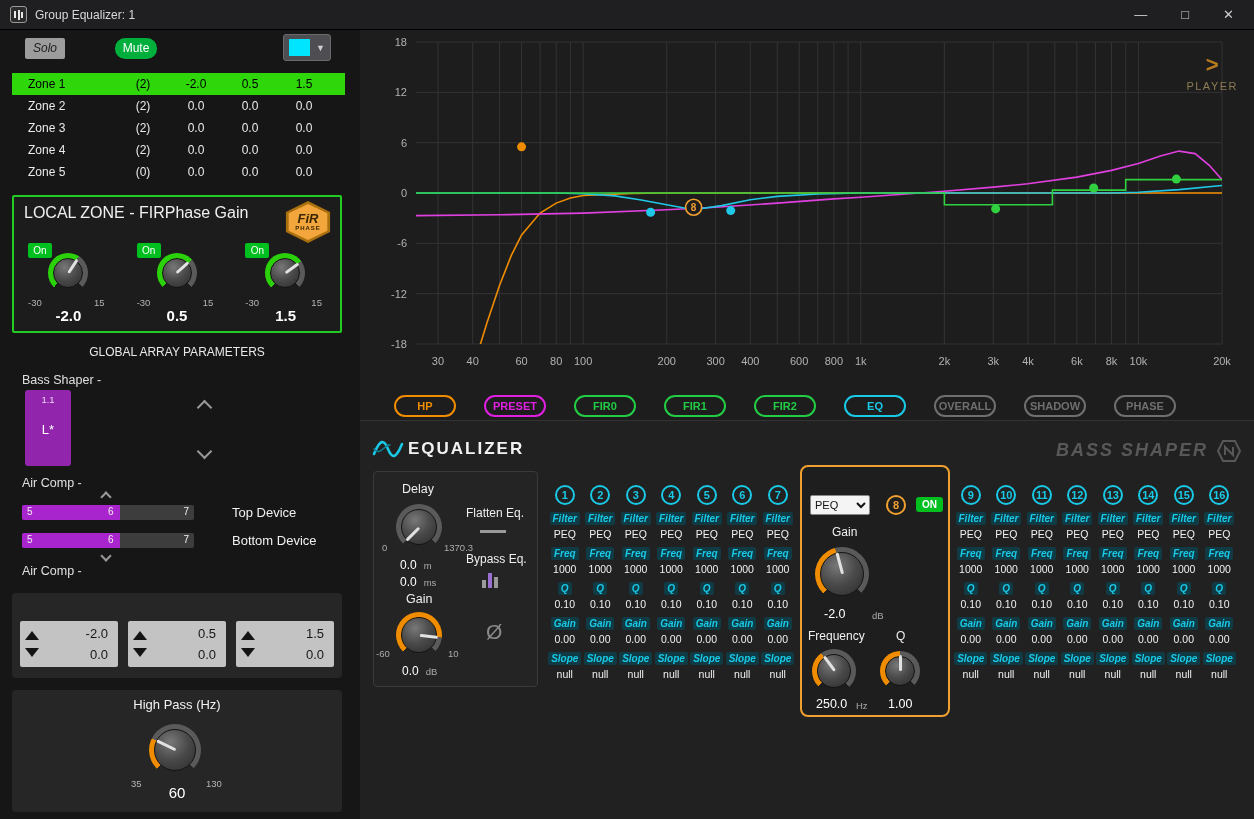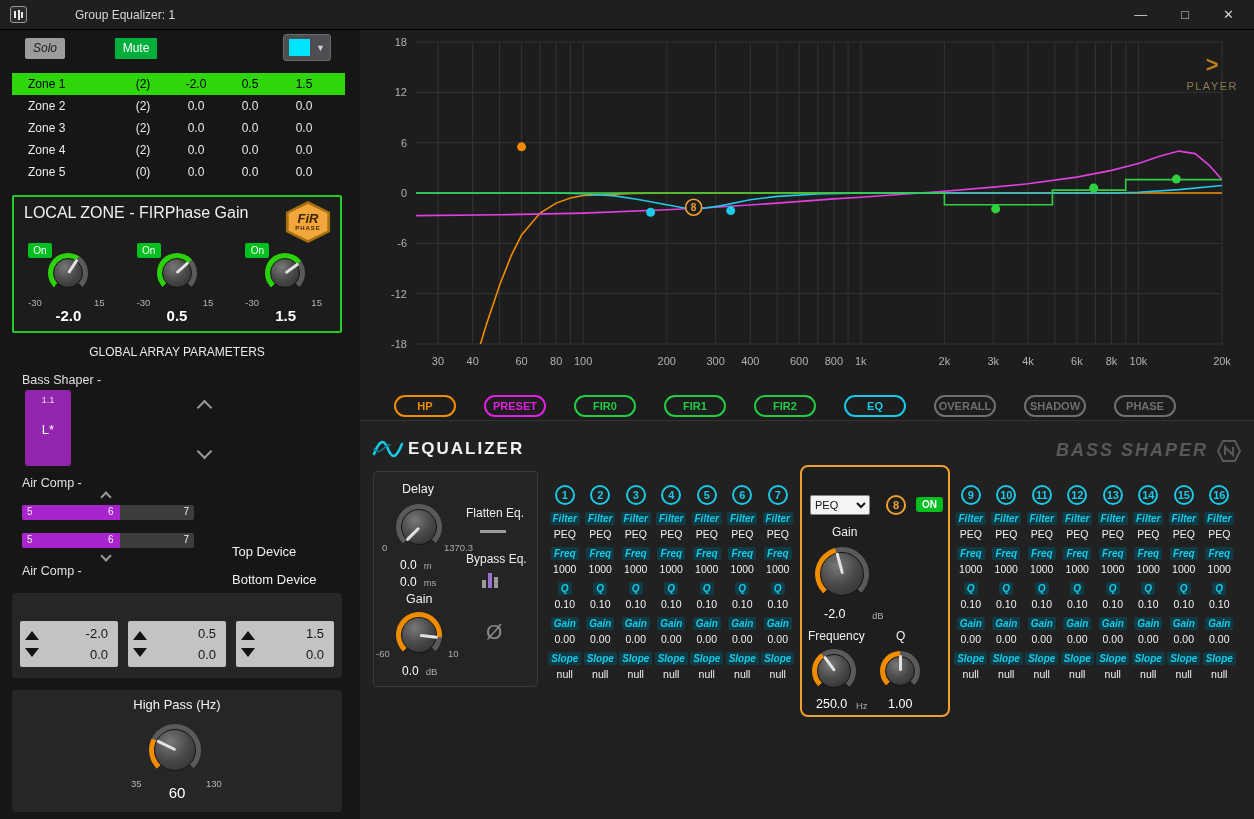--- a/index.html
+++ b/index.html
@@ -2,26 +2,26 @@
 <html><head>
 <meta charset="utf-8">
 <style>
   html,body{margin:0;padding:0;background:#000;}
   *{box-sizing:border-box;}
   #app{position:relative;width:1254px;height:819px;background:#161616;font-family:"Liberation Sans",sans-serif;color:#ddd;overflow:hidden;}
   
   .titlebar{position:absolute;left:0;top:0;width:100%;height:30px;background:#1f1f22;border-bottom:1px solid #000;display:flex;align-items:center;}
   .app-icon{width:17px;height:17px;margin:0 8px 0 10px;border:1px solid #9a9a9a;border-radius:3px;background:#2b2b2b;display:flex;align-items:center;justify-content:center;gap:1.5px;}
   .app-icon i{display:block;width:2px;background:#e8e8e8;}
-  .tb-title{font-size:12px;color:#d8d8d8;margin-left:40px;}
+  .tb-title{font-size:12px;color:#d8d8d8;}
   .win-btns{margin-left:auto;display:flex;gap:34px;padding-right:20px;color:#cfcfcf;font-size:13px;}
   .win-btns span{cursor:default;}
   
   .btn-solo{position:absolute;left:25px;top:38px;width:40px;height:21px;background:#9c9c9c;color:#1c1c1c;font-size:12px;text-align:center;line-height:21px;border-radius:2px;font-style:italic;}
-  .btn-mute{position:absolute;left:115px;top:38px;width:42px;height:21px;background:#00ae3c;color:#fff;font-size:12px;text-align:center;line-height:21px;border-radius:0;}
+  .btn-mute{position:absolute;left:115px;top:38px;width:42px;height:21px;background:#00ae3c;color:#fff;font-size:12px;text-align:center;line-height:21px;border-radius:10px;}
   .swatch{position:absolute;left:283px;top:34px;width:48px;height:27px;background:#4e4e52;border:1px solid #6a6a6a;border-radius:3px;display:flex;align-items:center;}
   .swatch .chip{width:21px;height:17px;margin-left:5px;}
   .swatch .caret{margin-left:6px;font-size:9px;color:#d0d0d0;}
   .zone-table{position:absolute;left:12px;top:73px;width:333px;}
   .zrow{display:grid;grid-template-columns:90px 50px 56px 52px 56px;height:22px;line-height:22px;font-size:12px;color:#eaeaea;padding-left:16px;}
   .zrow.sel{background:#2ed60a;color:#000;}
   .zrow span:first-child{text-align:left;}
   .zrow span{text-align:center;}
   .panel{position:absolute;background:#262626;border-radius:4px;}
   .local-zone{position:absolute;left:12px;top:195px;width:330px;height:138px;background:#1c1c1c;border:2px solid #23cc23;border-radius:2px;}
@@ -45,21 +45,21 @@
   .bass-box .bt{position:absolute;top:4px;width:100%;text-align:center;font-size:9.5px;color:#ecd6f2;}
   .bass-box .bm{position:absolute;top:32px;width:100%;text-align:center;font-size:13px;}
   .chev{position:absolute;width:11px;height:11px;border-left:2px solid #999;border-top:2px solid #999;}
   .chev.up{transform:rotate(45deg);}
   .chev.down{transform:rotate(225deg);}
   .chev.sm{width:8px;height:8px;}
   .aslider{position:absolute;width:172px;height:15px;background:#3d3d3d;border-radius:2px;}
   .afill{position:absolute;left:0;top:0;height:100%;background:#a824cc;border-radius:2px 0 0 2px;}
   .aslider span{position:absolute;top:1px;font-size:10px;color:#f0f0f0;}
   .amin{left:5px;} .amid{left:50%;} .amax{right:5px;color:#cfcfcf;}
-  .dev-lbl{position:absolute;font-size:13px;color:#f0f0f0;margin-top:39px;}
+  .dev-lbl{position:absolute;font-size:13px;color:#f0f0f0;}
   .fir-gain{left:12px;top:593px;width:330px;height:85px;}
   .p-title{position:absolute;top:7px;width:100%;text-align:center;font-size:12px;color:#f2f2f2;}
   .spin{position:absolute;top:28px;width:98px;height:46px;background:#c3c3c3;border-radius:2px;display:flex;}
   .spin-arrows{width:24px;display:flex;flex-direction:column;align-items:center;justify-content:space-around;padding:6px 0;}
   .tri-up{width:0;height:0;border-left:7px solid transparent;border-right:7px solid transparent;border-bottom:9px solid #141414;}
   .tri-down{width:0;height:0;border-left:7px solid transparent;border-right:7px solid transparent;border-top:9px solid #141414;}
   .spin-vals{flex:1;display:flex;flex-direction:column;justify-content:space-between;padding:5px 10px 5px 0;text-align:right;font-size:13px;color:#161616;}
   .hp-panel{left:12px;top:690px;width:330px;height:122px;}
   .hp-panel .p-title{font-size:13px;}
   .hp-panel .knob{position:absolute;left:137px;top:34px;}

